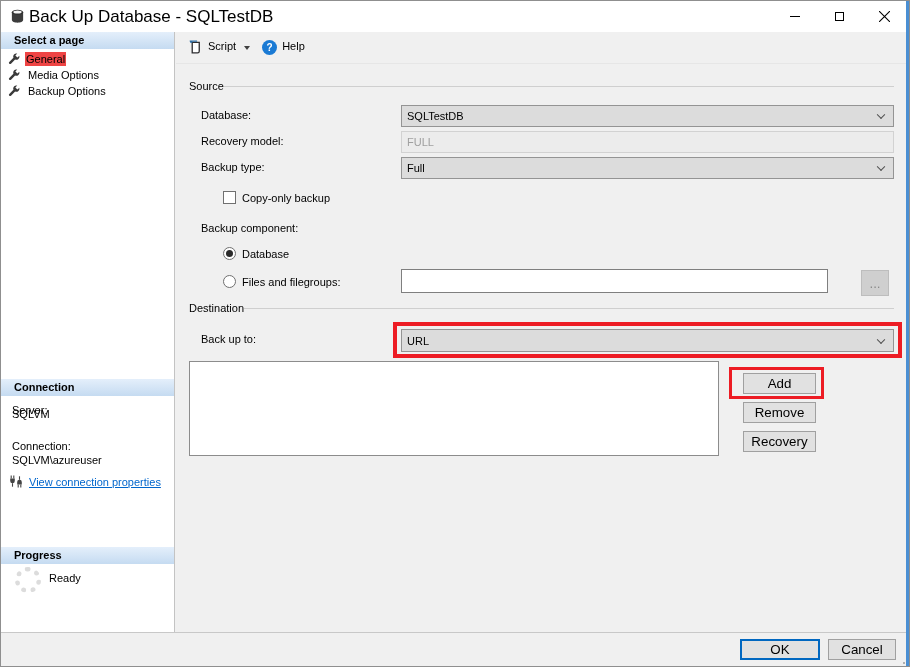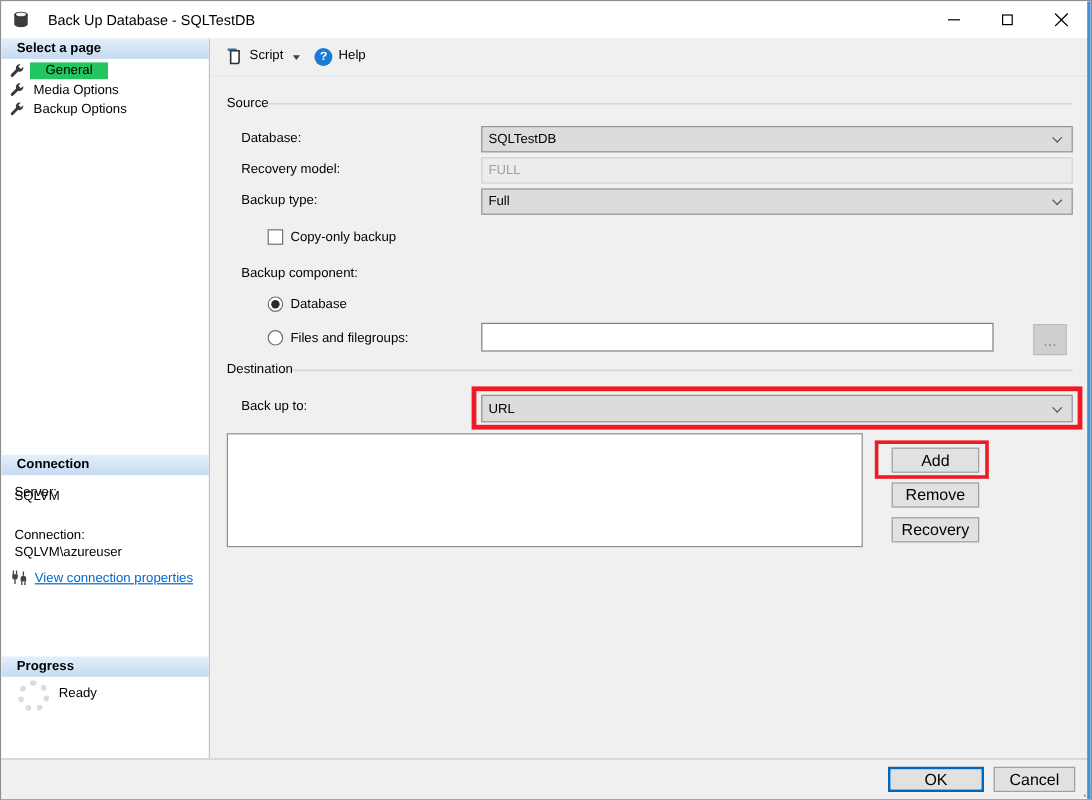--- a/index.html
+++ b/index.html
@@ -3,31 +3,31 @@
 <meta charset="utf-8">
 <style>
   * { margin:0; padding:0; box-sizing:border-box; }
   body { background:#fff; font-family:"Liberation Sans", sans-serif; font-size:11px; color:#000; }
   .window { position:relative; width:910px; height:667px; border:1px solid #8f8f8f; background:#f0f0f0; overflow:hidden; }
   .accent-right { position:absolute; top:0; right:0; width:3px; height:100%; background:#4a8fd3; z-index:60; }
 
   
   .titlebar { position:absolute; left:0; top:0; right:0; height:31px; background:#fff; display:flex; align-items:center; }
   .title-icon { margin-left:9px; display:flex; }
-  .title-text { margin-left:15px; font-size:12px; }
+  .title-text { margin-left:4px; font-size:17px; }
   .win-controls { position:absolute; right:2px; top:0; height:31px; display:flex; }
   .win-btn { width:45px; height:31px; display:flex; align-items:center; justify-content:center; }
   .min-glyph { width:10px; height:1px; background:#000; }
   .max-glyph { width:9px; height:9px; border:1px solid #000; }
 
   
   .sidebar { position:absolute; left:0; top:31px; width:174px; height:600px; background:#fff; border-right:1px solid #c3c3c3; }
   .sb-header { position:absolute; left:0; width:173px; height:17px; background:linear-gradient(#e4effb,#c5dbf1); font-weight:bold; line-height:17px; padding-left:13px; }
   .sb-item { position:absolute; left:7px; height:16px; display:flex; align-items:center; gap:5px; white-space:nowrap; }
-  .sb-item .lbl-sel { background:#22c55e; padding:1px 13px; }
+  .sb-item .lbl-sel { background:#ef4444; padding:1px 1px; }
   .sb-item .lbl-plain { padding:1px 3px; }
   .sb-text { position:absolute; left:11px; white-space:nowrap; }
   .link-row { position:absolute; left:8px; display:flex; align-items:center; gap:6px; }
   .link { color:#0066cc; text-decoration:underline; }
   .spinner { position:absolute; left:14px; top:535px; width:26px; height:26px; border:5px dotted #dcdcdc; border-radius:50%; }
 
   
   .main { position:absolute; left:175px; top:31px; width:734px; height:600px; background:#f0f0f0; }
   .toolbar { position:absolute; left:0; top:0; right:0; height:32px; display:flex; align-items:center; padding-left:10px; border-bottom:1px solid #e6e6e6; }
   .tb-btn { display:flex; align-items:flex-start; gap:5px; padding:3px 2px; }

